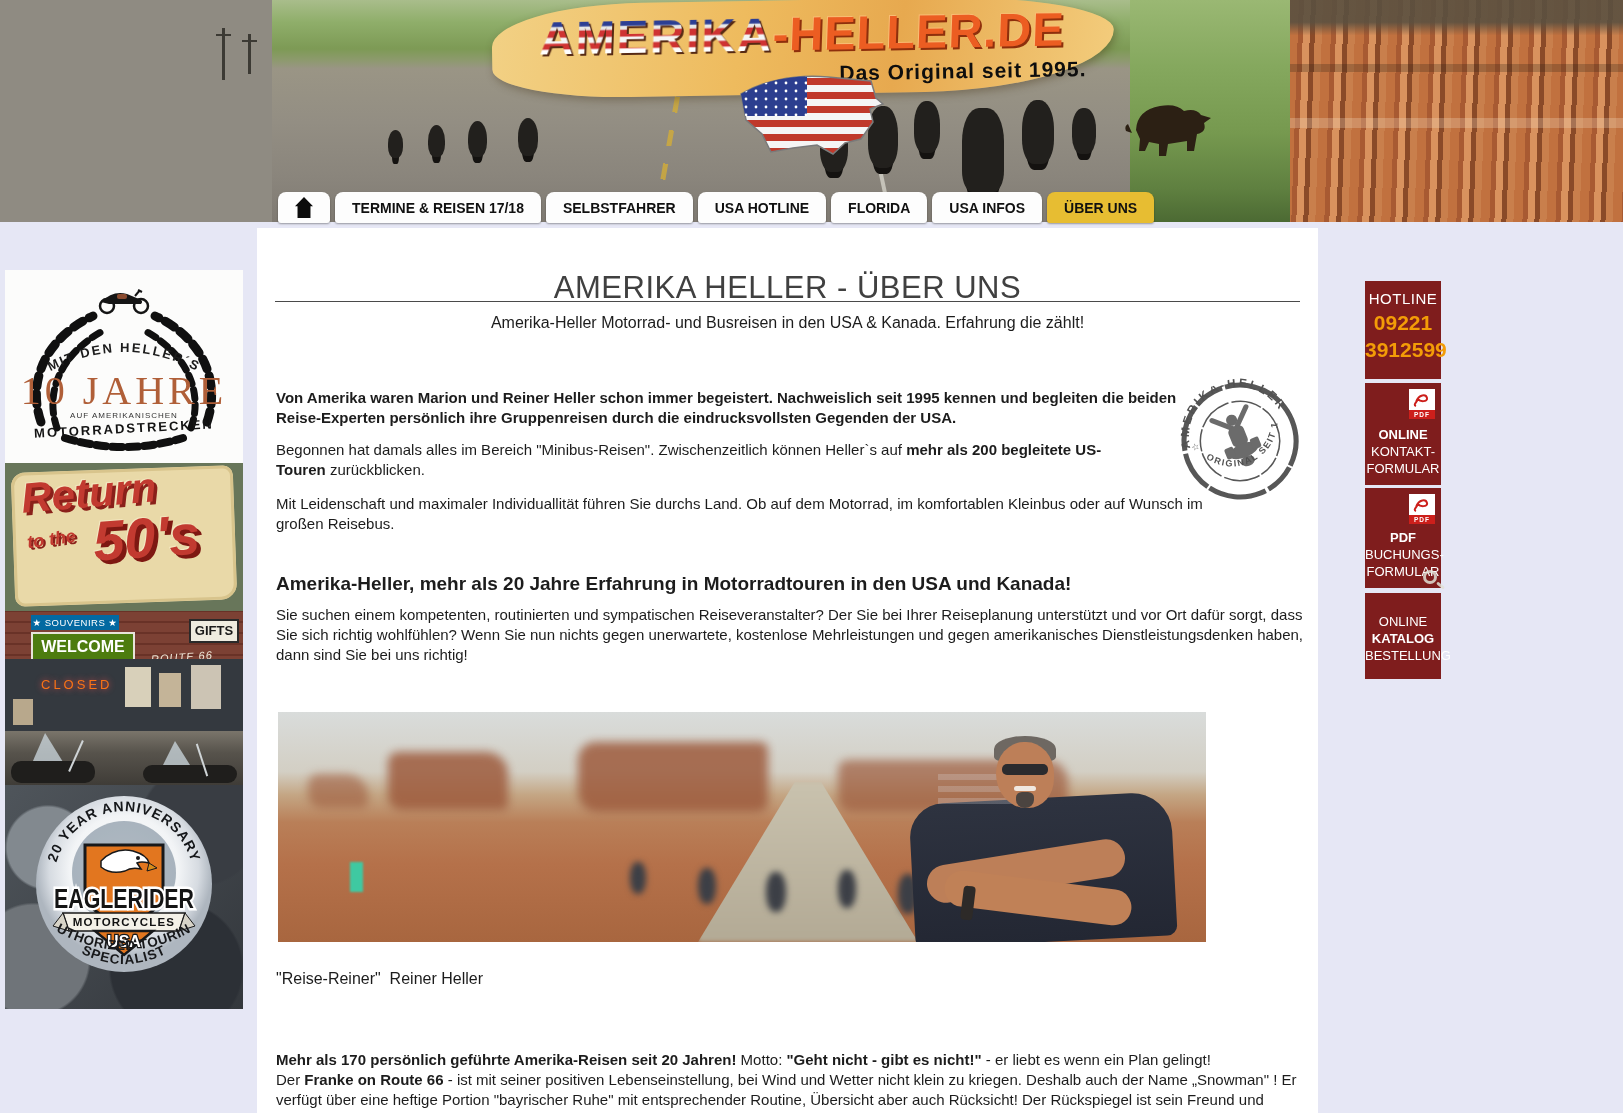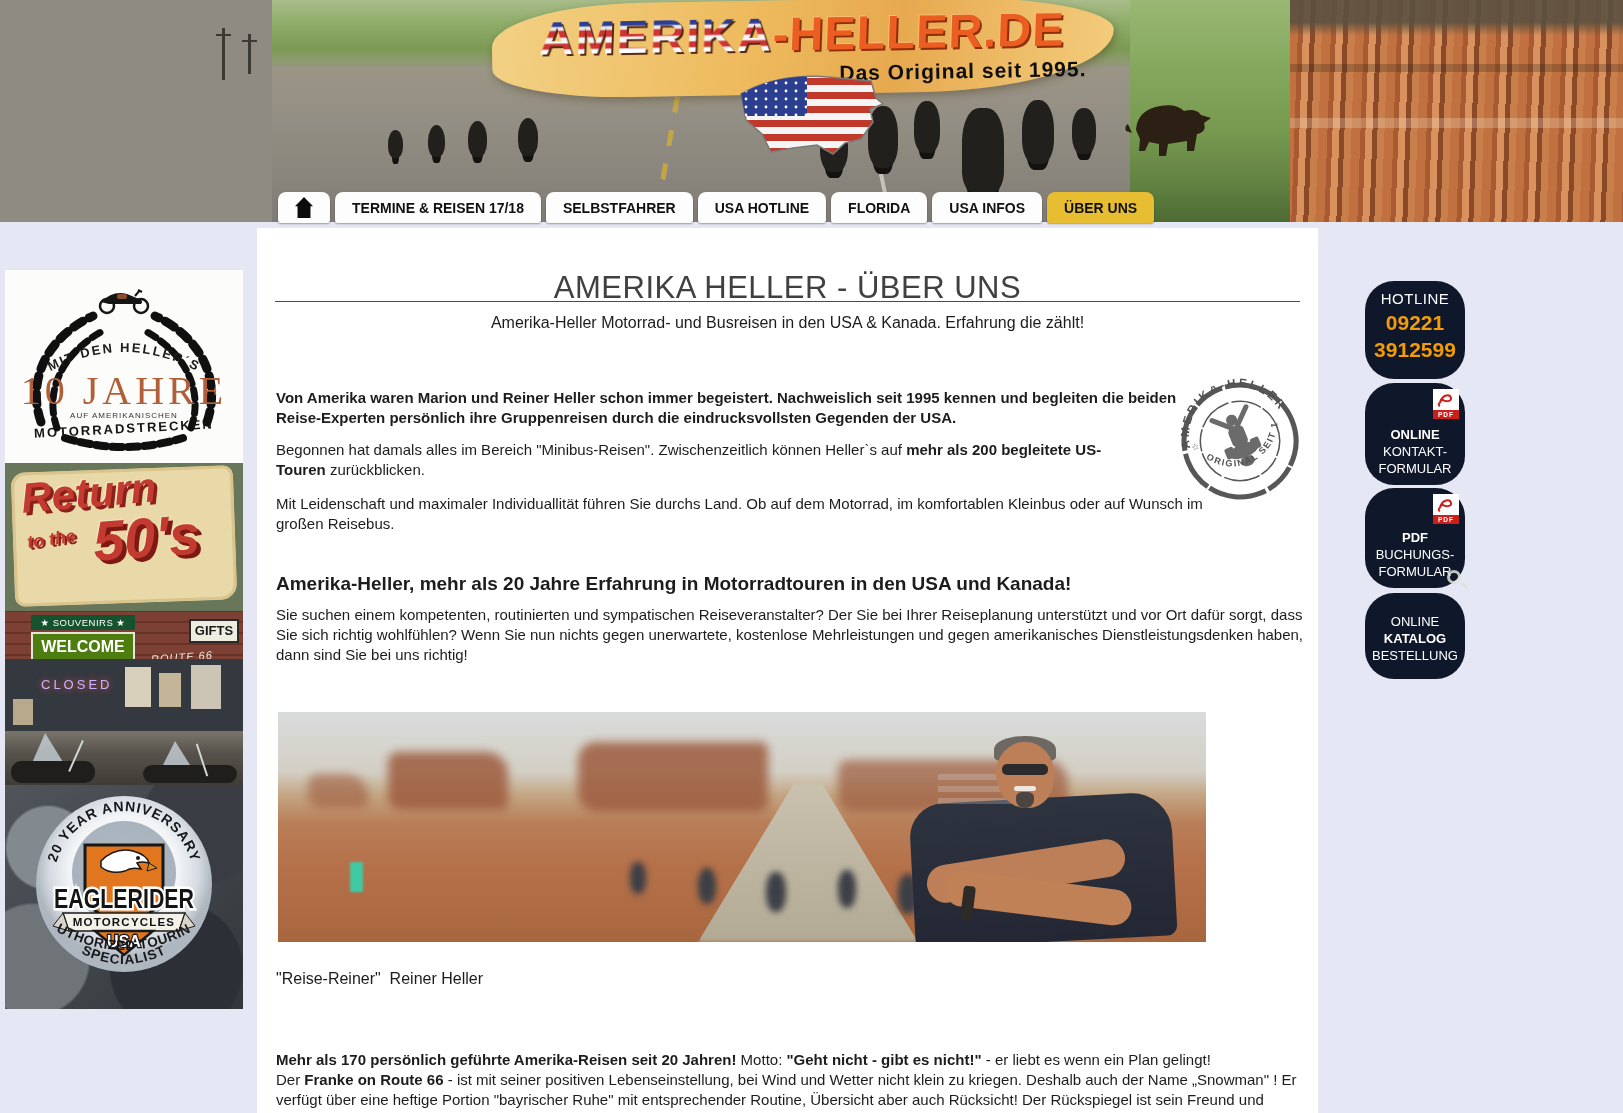--- a/index.html
+++ b/index.html
@@ -94,46 +94,46 @@
   .f-plate { position:absolute; left:8px; top:6px; width:222px; height:134px; background:#e9d9a8;
     border-radius:14px 10px 16px 10px; transform:rotate(-2deg); box-shadow:inset 0 0 0 3px #d8c48c; }
   .f-return { position:absolute; left:16px; top:6px; font-size:42px; font-weight:800; font-style:italic;
     color:#c23a30; text-shadow:3px 3px 0 #8a201a, -1px -1px 0 #f3e7c0; transform:rotate(-5deg); }
   .f-tothe { position:absolute; left:22px; top:66px; font-size:18px; font-weight:800; font-style:italic;
     color:#c23a30; text-shadow:2px 2px 0 #8a201a; transform:rotate(-8deg); }
   .f-50s { position:absolute; left:88px; top:42px; font-size:56px; font-weight:800; font-style:italic;
     color:#c23a30; text-shadow:4px 4px 0 #7e1812, -1px -1px 0 #f3e7c0; transform:rotate(-4deg); }
   .f-wall { position:absolute; left:0; top:148px; width:238px; height:120px;
     background:repeating-linear-gradient(0deg,#7c4134 0 9px,#693227 9px 11px); }
-  .f-souv { position:absolute; left:26px; top:152px; width:104px; height:15px; background:#14532d;
+  .f-souv { position:absolute; left:26px; top:152px; width:88px; height:15px; background:#0369a1;
     color:#fff; font-size:9.5px; line-height:15px; text-align:center; letter-spacing:.5px; }
   .f-welcome { position:absolute; left:26px; top:169px; width:104px; height:30px; background:#4d7c0f;
     border:2px solid #e8e4da; color:#fff; font-size:16px; font-weight:700; line-height:26px; text-align:center; }
   .f-gifts { position:absolute; left:184px; top:156px; width:50px; height:24px; background:#efece0;
     border:2px solid #2a2a2a; color:#1a1a1a; font-size:13px; font-weight:700; line-height:20px; text-align:center; }
   .f-route { position:absolute; left:146px; top:188px; color:#efe7d8; font-size:11px; font-style:italic;
     transform:rotate(-4deg); letter-spacing:1px; }
   .f-shield { position:absolute; left:152px; top:206px; width:16px; height:18px; background:#f0ead8;
     border-radius:3px 3px 6px 6px; color:#151515; font-size:9px; font-weight:700; text-align:center; line-height:18px; }
   .f-store { position:absolute; left:0; top:196px; width:238px; height:72px; background:#34393f; }
   .f-poster { position:absolute; background:#d8d0ba; }
-  .f-closed { position:absolute; left:36px; top:18px; color:#c4b5fd; font-size:13px; letter-spacing:3px;
+  .f-closed { position:absolute; left:36px; top:18px; color:#f97316; font-size:13px; letter-spacing:3px;
     text-shadow:0 0 6px #ff5050; }
   .f-motozone { position:absolute; left:0; top:268px; width:238px; height:54px;
     background:linear-gradient(180deg,#7a756b,#57534c 40%,#3f3c37); }
   .f-windshield { position:absolute; background:rgba(205,218,224,.75); }
   .ws1 { left:18px; top:2px; width:48px; height:42px; clip-path:polygon(8% 100%, 46% 0, 100% 100%); }
   .ws2 { left:150px; top:10px; width:40px; height:32px; clip-path:polygon(10% 100%, 50% 0, 100% 100%); }
   .f-bike { position:absolute; background:#1f1e1c; border-radius:10px; }
   .fb1 { left:6px; top:30px; width:84px; height:22px; }
   .fb2 { left:138px; top:34px; width:94px; height:18px; }
   .f-chrome { position:absolute; width:2px; height:34px; background:#cfd4d6; }
 
   
-  .rbox { position:absolute; left:1365px; width:100px; background:#0f172a; color:#fff; text-align:center;border-radius:29px; }
+  .rbox { position:absolute; left:1365px; width:76px; background:#7f1d1d; color:#fff; text-align:center; }
   .rb1 { top:281px; height:98px; }
   .rb2 { top:383px; height:102px; }
   .rb3 { top:488px; height:100px; }
   .rb4 { top:593px; height:86px; }
   .rb-title { font-size:15px; padding-top:9px; letter-spacing:.5px; }
   .rb-phone { margin-top:2px; color:#f39c07; font-size:21px; font-weight:700; line-height:27px; }
   .rb-lines { position:absolute; left:0; right:0; bottom:8px; font-size:13px; line-height:17px; }
   .rb4 .rb-lines { bottom:auto; top:20px; }
   .rb-b { font-weight:700; }
   .pdf-icon { position:absolute; right:6px; top:6px; width:26px; height:30px; }

